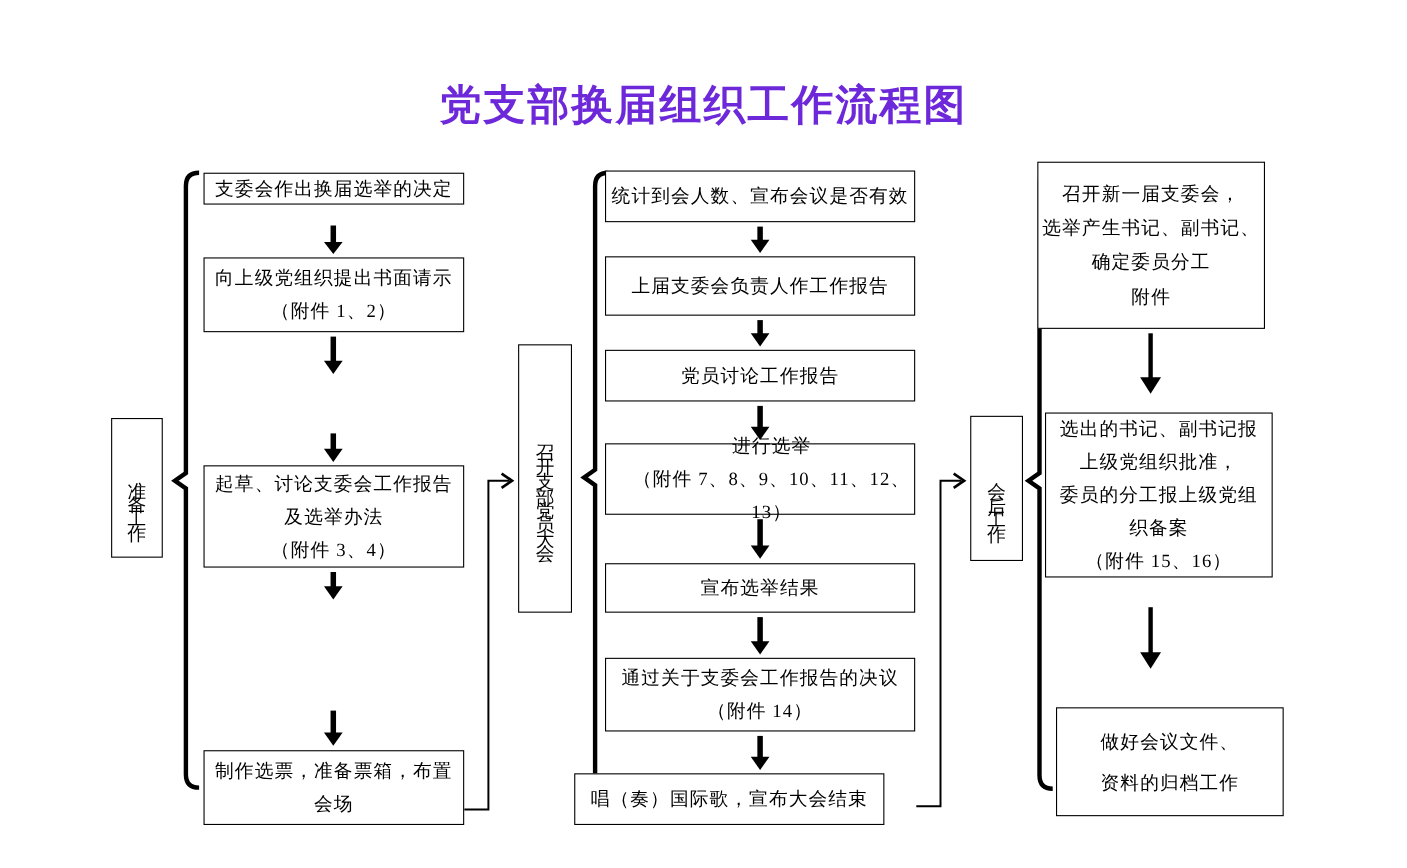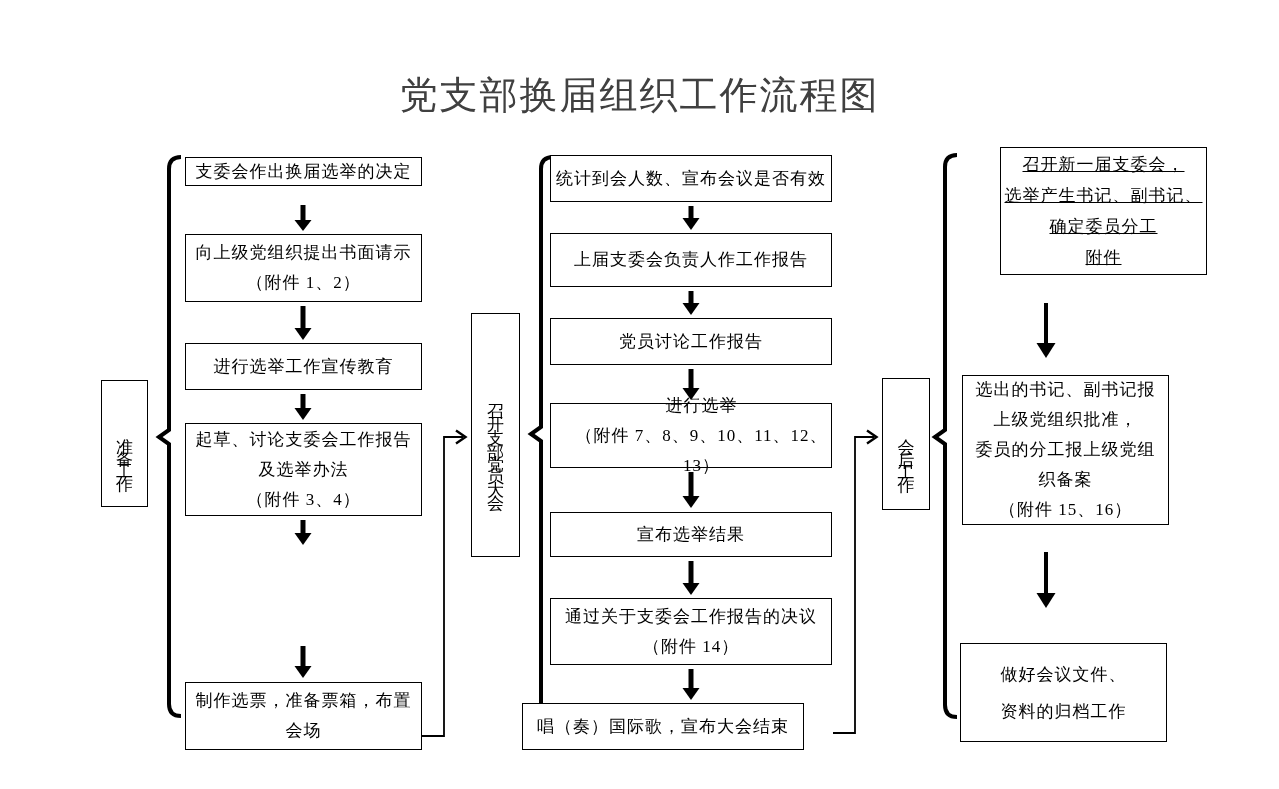--- a/index.html
+++ b/index.html
@@ -22,24 +22,24 @@
     width: 1279px; height: 789px;
     pointer-events: none;
   }
   .title {
     position: absolute;
     left: 0; top: 70px;
     width: 100%;
     margin: 0;
     text-align: center;
     font-family: "Liberation Sans", "DejaVu Sans", sans-serif;
-    font-weight: normal;
+    font-weight: bold;
     font-size: 38px;
     letter-spacing: 2px;
-    color: #404040;
+    color: #6d28d9;
   }
   .box {
     position: absolute;
     border: 1.5px solid #000000;
     background: #ffffff;
     display: flex;
     align-items: center;
     justify-content: center;
     box-sizing: border-box;
   }
@@ -151,23 +151,20 @@
     <span class="vlabel-text">会后工作</span>
   </div>
 
   <div class="box" style="left:185px; top:157px; width:237px; height:29px;">
     <span class="box-text">支委会作出换届选举的决定</span>
   </div>
   <div class="box" style="left:185px; top:234px; width:237px; height:68px;">
     <span class="box-text">向上级党组织提出书面请示
 （附件 1、2）</span>
   </div>
-  <div class="box" style="left:185px; top:343px; width:237px; height:47px;">
-    <span class="box-text">进行选举工作宣传教育</span>
-  </div>
   <div class="box" style="left:185px; top:423px; width:237px; height:93px;">
     <span class="box-text">起草、讨论支委会工作报告
 及选举办法
 （附件 3、4）</span>
   </div>
   <div class="box" style="left:185px; top:682px; width:237px; height:68px;">
     <span class="box-text">制作选票，准备票箱，布置
 会场</span>
   </div>
 
@@ -188,27 +185,27 @@
     <span class="box-text">宣布选举结果</span>
   </div>
   <div class="box" style="left:550px; top:598px; width:282px; height:67px;">
     <span class="box-text">通过关于支委会工作报告的决议
 （附件 14）</span>
   </div>
   <div class="box" style="left:522px; top:703px; width:282px; height:47px;">
     <span class="box-text">唱（奏）国际歌，宣布大会结束</span>
   </div>
 
-  <div class="box lh31" style="left:1000px; top:147px; width:207px; height:128px;text-decoration:underline;">
+  <div class="box lh31" style="left:943px; top:147px; width:207px; height:152px;">
     <span class="box-text">召开新一届支委会，
 选举产生书记、副书记、
 确定委员分工
 附件</span>
   </div>
-  <div class="box" style="left:950px; top:375px; width:207px; height:150px;margin-left:12px;">
+  <div class="box" style="left:950px; top:375px; width:207px; height:150px;">
     <span class="box-text">选出的书记、副书记报
 上级党组织批准，
 委员的分工报上级党组
 织备案
 （附件 15、16）</span>
   </div>
   <div class="box lh37" style="left:950px; top:643px; width:207px; height:99px;margin-left:10px;">
     <span class="box-text">做好会议文件、
 资料的归档工作</span>
   </div>

